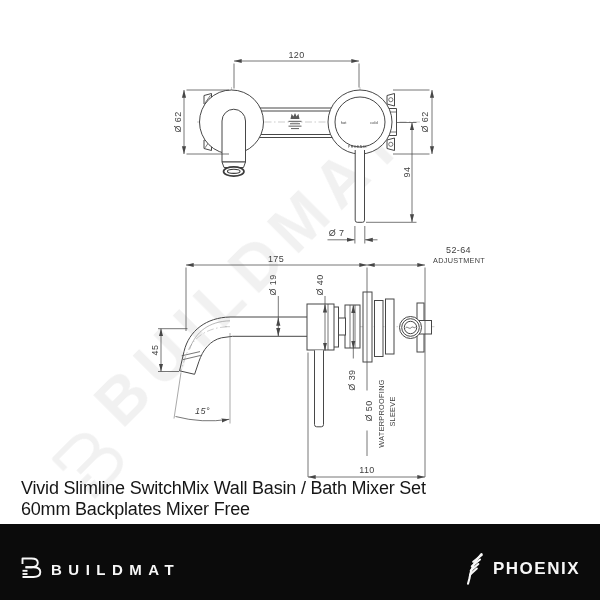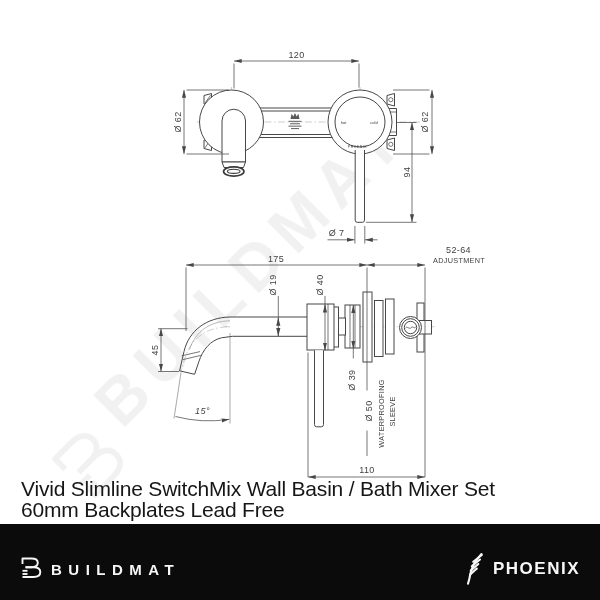--- a/index.html
+++ b/index.html
@@ -1,20 +1,20 @@
 <!DOCTYPE html>
 <html><head>
 <meta charset="utf-8">
 <style>
   html,body{margin:0;padding:0;background:#fff;}
   .sheet{position:relative;width:600px;height:600px;background:#ffffff;overflow:hidden;
          font-family:"Liberation Sans",sans-serif;}
   .drawing{position:absolute;left:0;top:0;}
   .title-block{position:absolute;left:21px;top:478px;color:#161616;
-               font-size:21px;line-height:21px;letter-spacing:-0.2px;font-weight:400;}
+               font-size:18px;line-height:21px;letter-spacing:-0.2px;font-weight:400;}
   .footer{position:absolute;left:0;top:524px;width:600px;height:76px;background:#0b0b0b;
           display:flex;align-items:center;justify-content:space-between;
           padding:14px 20px 0 20px;box-sizing:border-box;}
   .brand{display:flex;align-items:center;gap:8px;}
   .bm-text{color:#f7f7f7;font-weight:bold;font-size:15px;letter-spacing:6.5px;}
   .px-text{color:#f7f7f7;font-weight:bold;font-size:17px;letter-spacing:1.5px;}
   
   .ln{stroke:#474747;stroke-width:1;fill:none;}
   .lnf{stroke:#474747;stroke-width:1;fill:#ffffff;}
   .lnt{stroke:#4a4a4a;stroke-width:0.75;fill:none;}
@@ -209,21 +209,21 @@
     <g>
       <path class="lnt" d="M308,477 H425" marker-start="url(#arr)" marker-end="url(#arr)"></path>
       <path class="lnt" d="M308,352.5 V477"></path>
       <text class="d" x="367" y="472.5" text-anchor="middle">110</text>
     </g>
   </g>
 </svg>
 
 <div class="title-block">
   <div>Vivid Slimline SwitchMix Wall Basin / Bath Mixer Set</div>
-  <div>60mm Backplates Lead Free</div>
+  <div>60mm Backplates Mixer Free</div>
 </div>
 
 <div class="footer">
   <div class="brand">
     <svg width="23" height="26" viewBox="0 0 23 26">
       <g stroke="#f7f7f7" stroke-width="1.9" fill="none" stroke-linejoin="round">
         <path d="M2.5,8 V2.5 H11.5 C15.8,2.5 17.8,4.3 17.8,6.8 C17.8,9.3 15.8,11.2 11.5,11.2 H5.5"></path>
         <path d="M5.5,11.2 H13.5 C18.2,11.2 20.3,13.2 20.3,16 C20.3,19 18.2,21 13.5,21 H2.5"></path>
         <path d="M2.5,14.8 H7.5"></path>
             <path d="M2.5,18 H7.5"></path>

